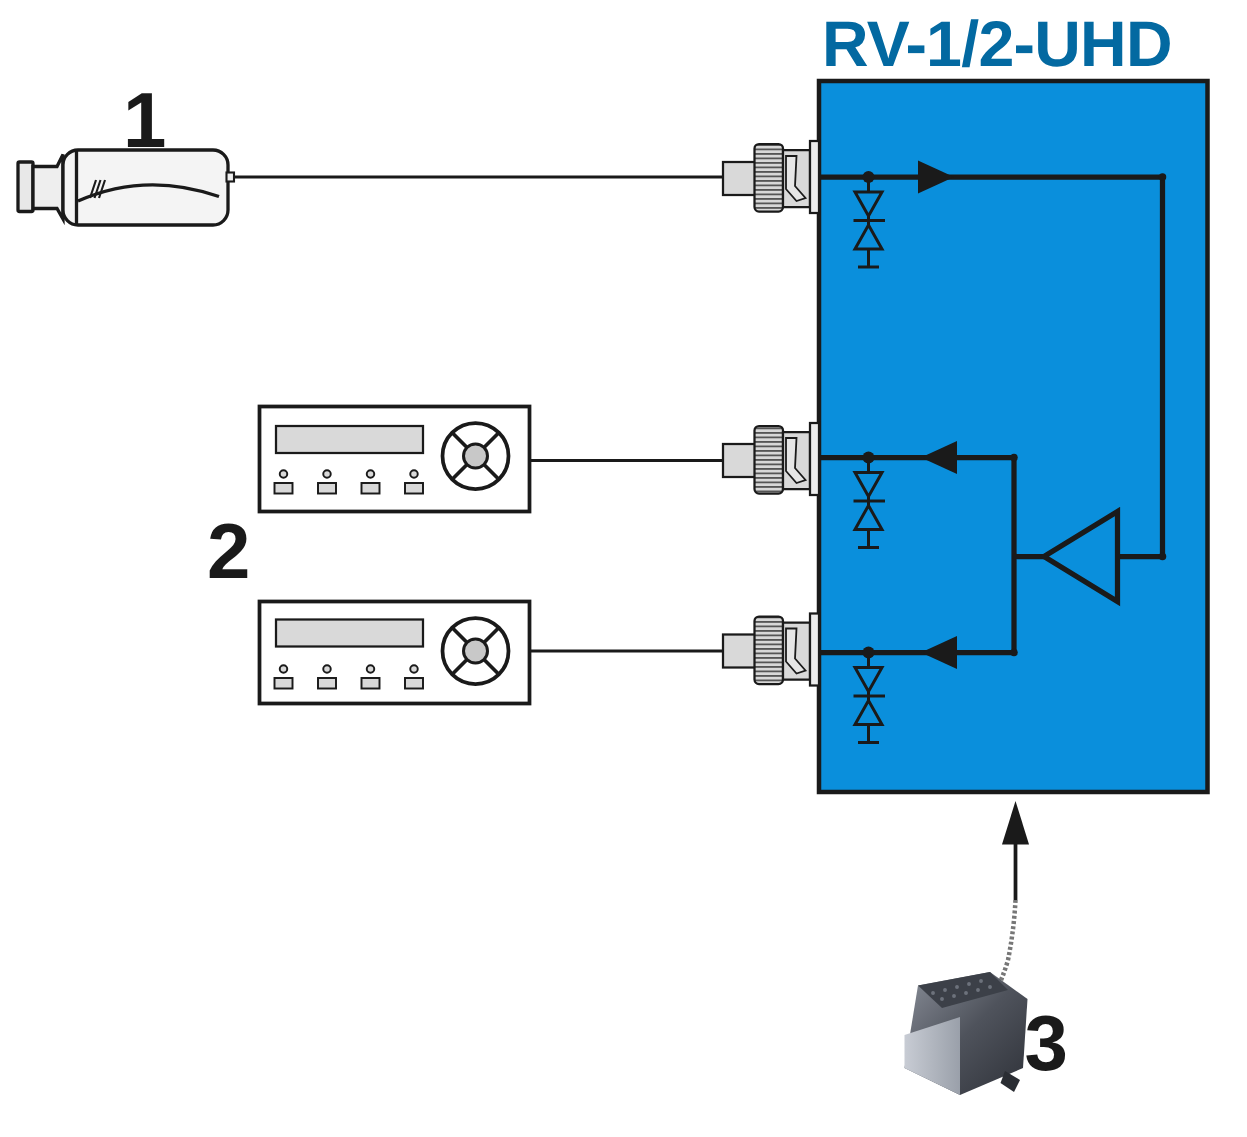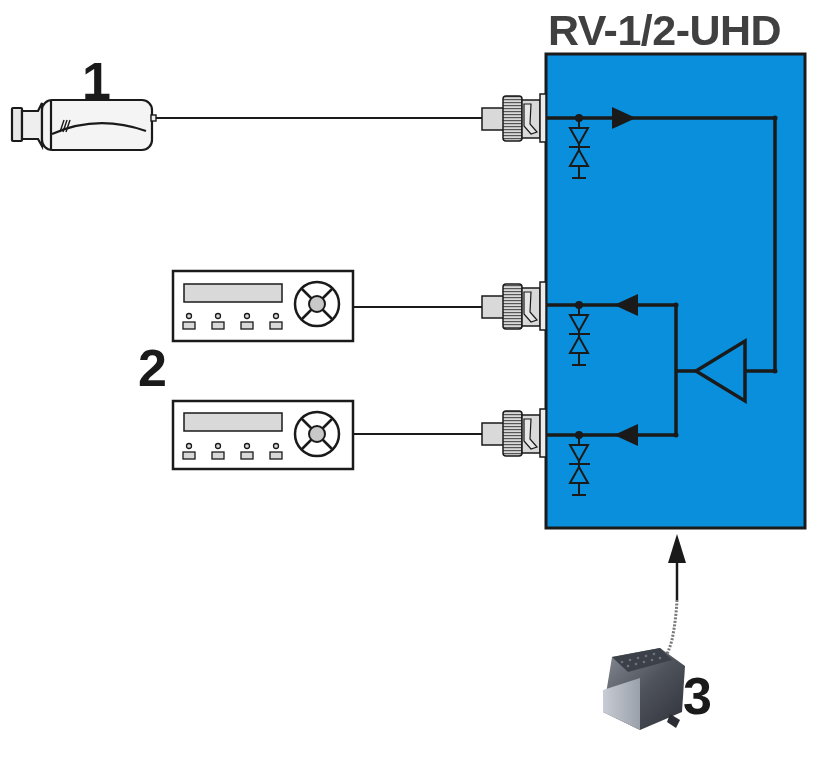--- a/index.html
+++ b/index.html
@@ -1,17 +1,17 @@
 <!DOCTYPE html>
 <html><head>
 <meta charset="utf-8">
 <style>
   html, body { margin: 0; padding: 0; background: #ffffff; }
   body { width: 831px; height: 758px; position: relative; overflow: hidden; font-family: "Liberation Sans", sans-serif; }
-  .title { position: absolute; left: 548px; top: 6px; font-size: 43px; font-weight: bold; color: #404040; letter-spacing: -0.5px; white-space: nowrap; }
+  .title { position: absolute; left: 548px; top: 6px; font-size: 43px; font-weight: bold; color: #0369a1; letter-spacing: -0.5px; white-space: nowrap; }
   .num { position: absolute; font-size: 52px; font-weight: bold; color: #1a1a1a; line-height: 1; }
   svg { position: absolute; left: 0; top: 0; }
 </style>
 </head>
 <body>
 
 <div class="title">RV-1/2-UHD</div>
 <div class="num" style="left:82px; top:55px;">1</div>
 <div class="num" style="left:138px; top:342px;">2</div>
 <div class="num" style="left:683px; top:670px;">3</div>

